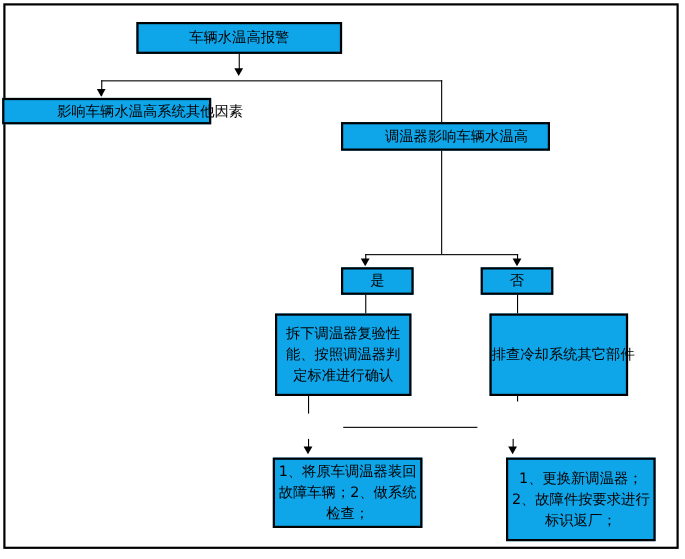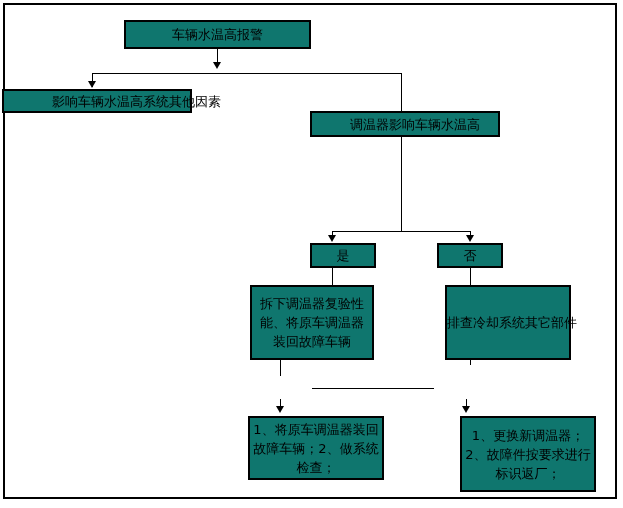--- a/index.html
+++ b/index.html
@@ -25,21 +25,21 @@
     width: 614px;
     height: 496px;
     border: 2px solid #000000;
     box-sizing: border-box;
   }
   
   .node {
     position: absolute;
     box-sizing: border-box;
     border: 2px solid #000000;
-    background: #0f766e;
+    background: #0ea5e9;
     display: flex;
     align-items: center;
     justify-content: flex-start;
     text-align: center;
     color: #000000;
     font-size: 13px;
     line-height: 17px;
     letter-spacing: 0px;
     white-space: nowrap;
   }
@@ -115,21 +115,21 @@
   </div>
 
   <div class="line-v" style="left:470px; top:231px; height:6px;"></div>
   <div class="arrow-down" style="left:466px; top:235px;"></div>
   <div class="node" style="left:437px; top:243px; width:66px; height:25px;">
     <span class="txt">否</span>
   </div>
 
   <div class="line-v" style="left:332px; top:268px; height:17px;"></div>
   <div class="node multiline" style="left:250px; top:285px; width:124px; height:75px;">
-    <span class="txt">拆下调温器复验性能、将原车调温器装回故障车辆</span>
+    <span class="txt">拆下调温器复验性能、按照调温器判定标准进行确认</span>
   </div>
 
   <div class="line-v" style="left:470px; top:268px; height:17px;"></div>
   <div class="node" style="left:430px; top:285px; width:126px; height:75px;margin-left:15px;">
     <span class="txt overflow-text">排查冷却系统其它部件</span>
   </div>
 
   <div class="line-v" style="left:280px; top:360px; height:16px;"></div>
 
   <div class="line-v" style="left:470px; top:360px; height:5px;"></div>

